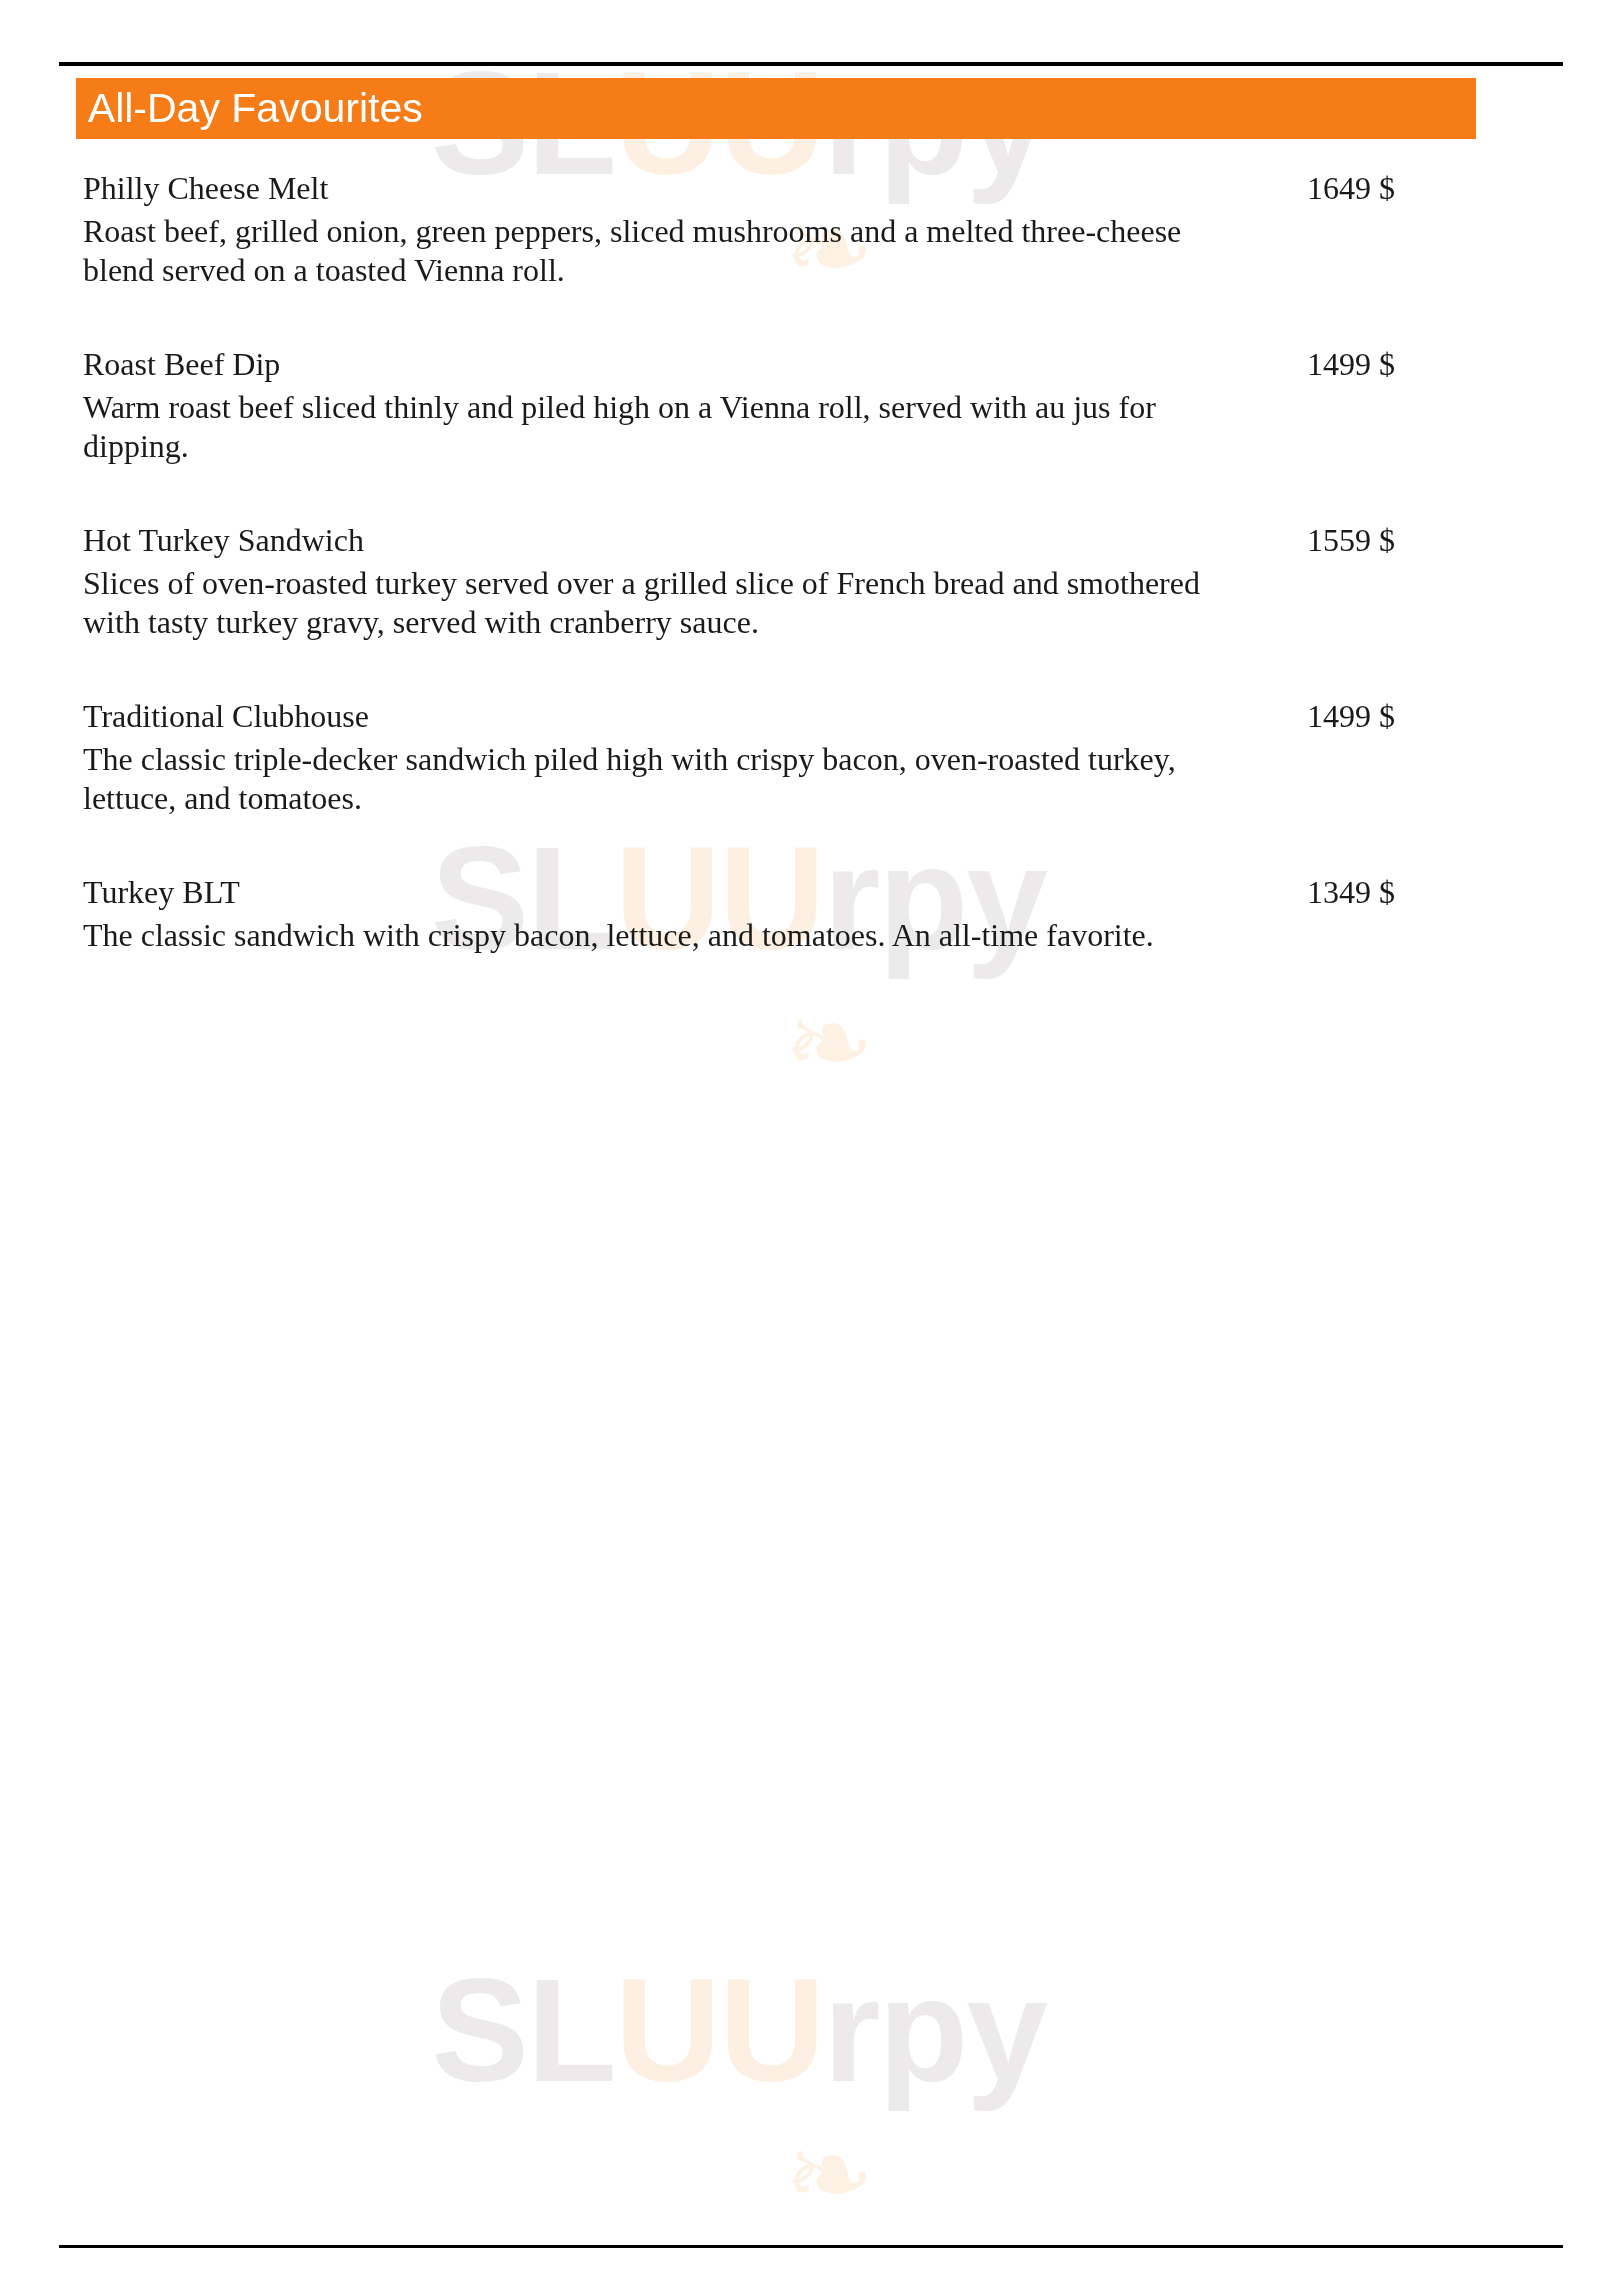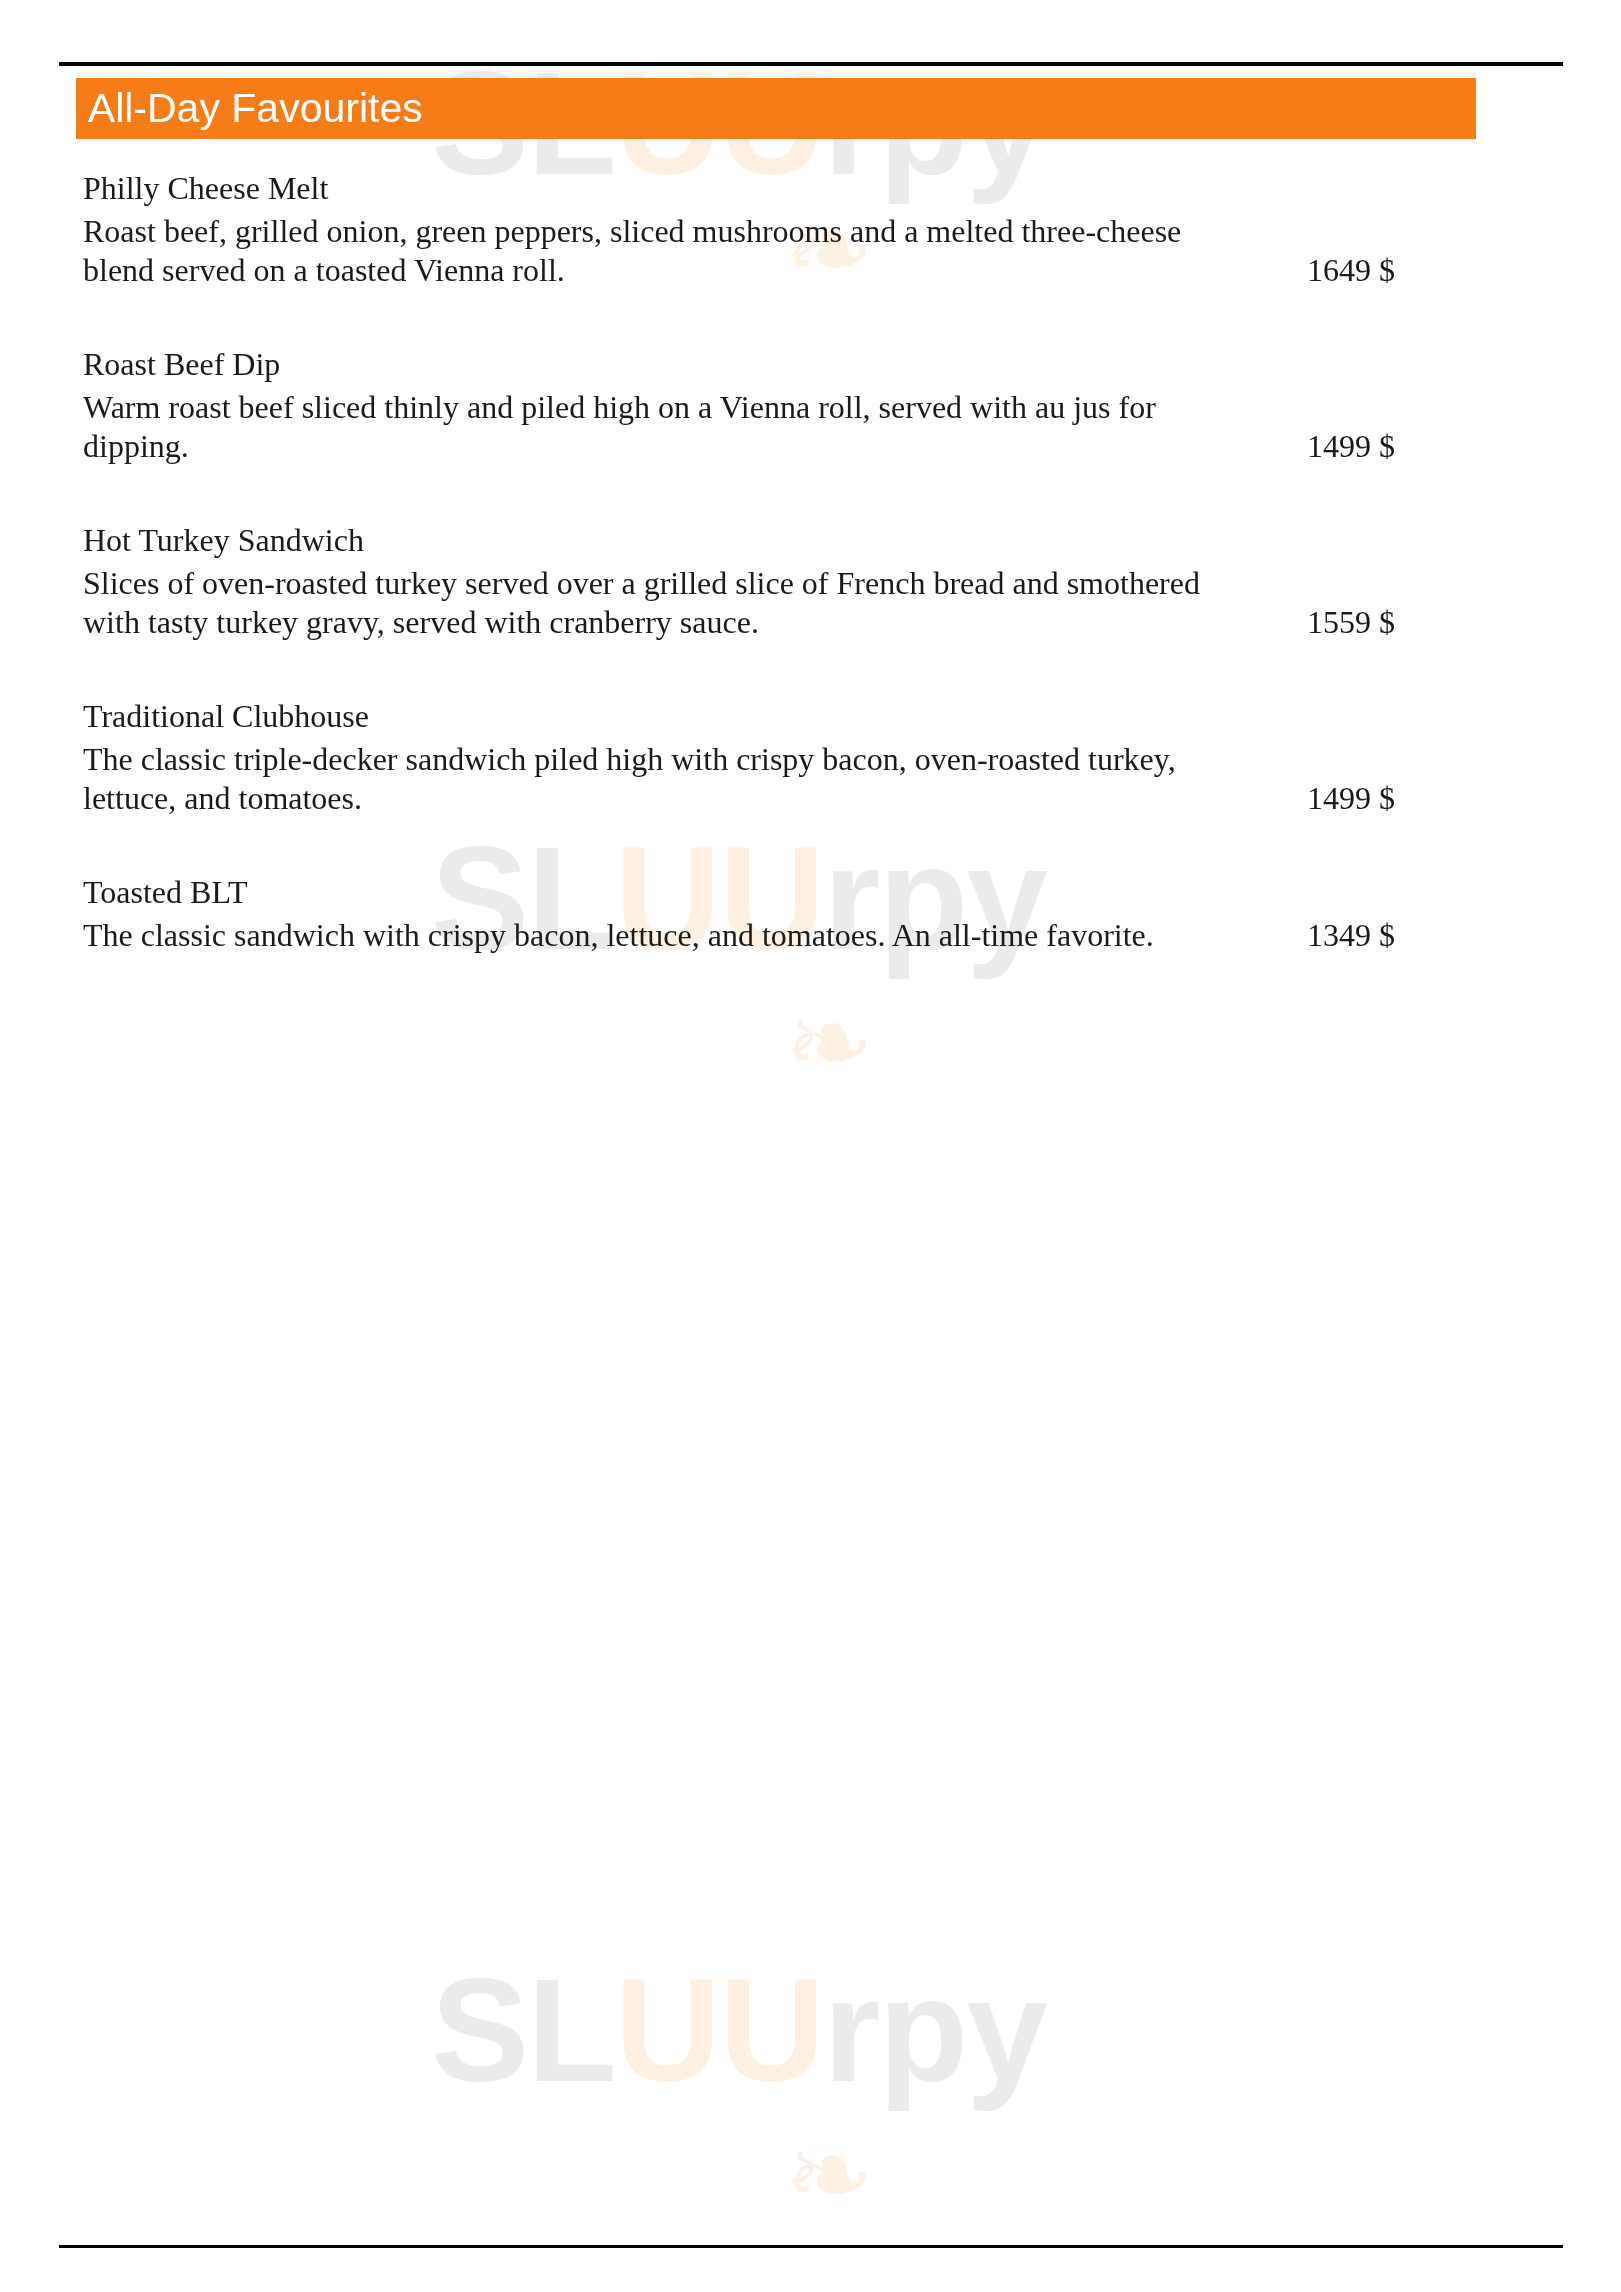--- a/index.html
+++ b/index.html
@@ -105,21 +105,21 @@
 
   
   .items {
     position: absolute;
     top: 169px;
     left: 83px;
     width: 1402px;
   }
   .item {
     display: flex;
-    align-items: flex-end;
+    align-items: flex-start;
     margin-bottom: 55px;
     gap: 28px;
   }
   .item-left {
     width: 1166px;
   }
   .item-name {
     font-size: 32px;
     color: #1a1a1a;
     line-height: 1.22;
@@ -199,21 +199,21 @@
     <div class="item">
       <div class="item-left">
         <div class="item-name">Traditional Clubhouse</div>
         <div class="item-desc">The classic triple-decker sandwich piled high with crispy bacon, oven-roasted turkey, lettuce, and tomatoes.</div>
       </div>
       <div class="item-price">1499 $</div>
     </div>
 
     <div class="item">
       <div class="item-left">
-        <div class="item-name">Toasted BLT</div>
+        <div class="item-name">Turkey BLT</div>
         <div class="item-desc">The classic sandwich with crispy bacon, lettuce, and tomatoes. An all-time favorite.</div>
       </div>
       <div class="item-price">1349 $</div>
     </div>
 
   </div>
 
   <div class="rule-bottom"></div>
 </div>
 

